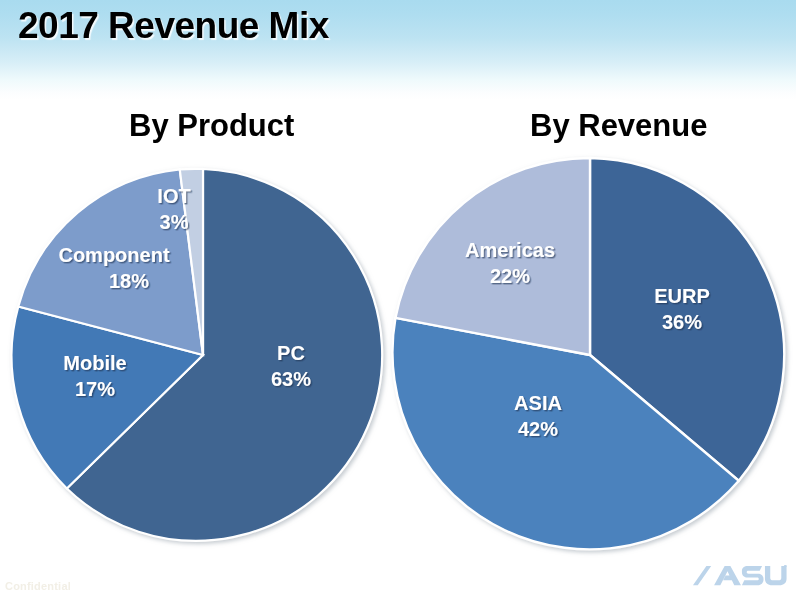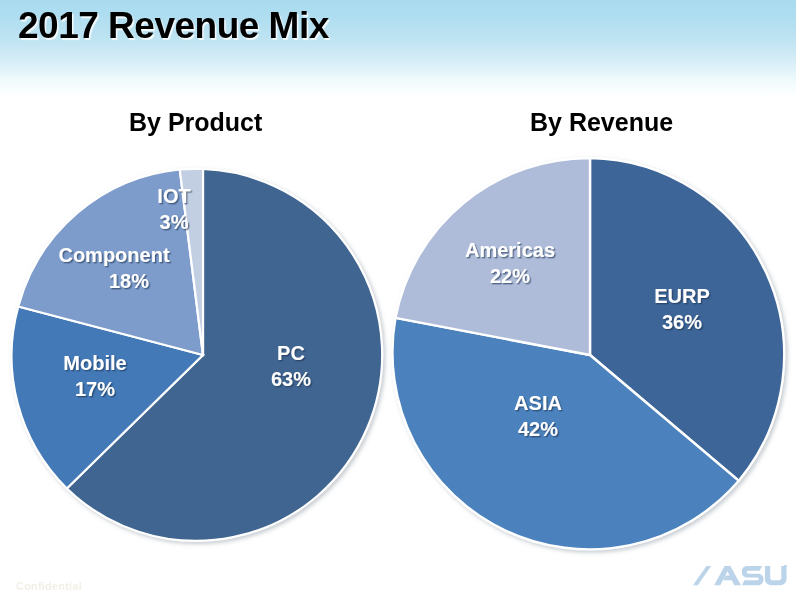--- a/index.html
+++ b/index.html
@@ -40,21 +40,21 @@
     color: #000000;
     letter-spacing: -0.5px;
     white-space: nowrap;
     text-shadow: 1.5px 1.5px 1px rgba(255,255,255,0.85);
   }
 
   
   .chart-heading {
     position: absolute;
     top: 108px;
-    font-size: 25px;
+    font-size: 31px;
     font-weight: bold;
     color: #000000;
     white-space: nowrap;
     text-shadow: 1.5px 1.5px 1px rgba(255,255,255,0.9);
   }
   #heading-product { left: 129px; }
   #heading-region  { left: 530px; }
 
   
   .pie-wrap {
@@ -71,21 +71,21 @@
     font-weight: bold;
     text-anchor: middle;
     paint-order: stroke;
   }
   .slice-label-name { font-size: 20px; }
   .slice-label-pct  { font-size: 20px; }
 
   
   #confidential {
     position: absolute;
-    left: 16px;
+    left: 5px;
     bottom: 8px;
     font-size: 11px;
     font-weight: bold;
     color: #f2efe6;
     letter-spacing: 0.2px;
   }
   #asus-logo {
     position: absolute;
     right: 8px;
     bottom: 10px;

